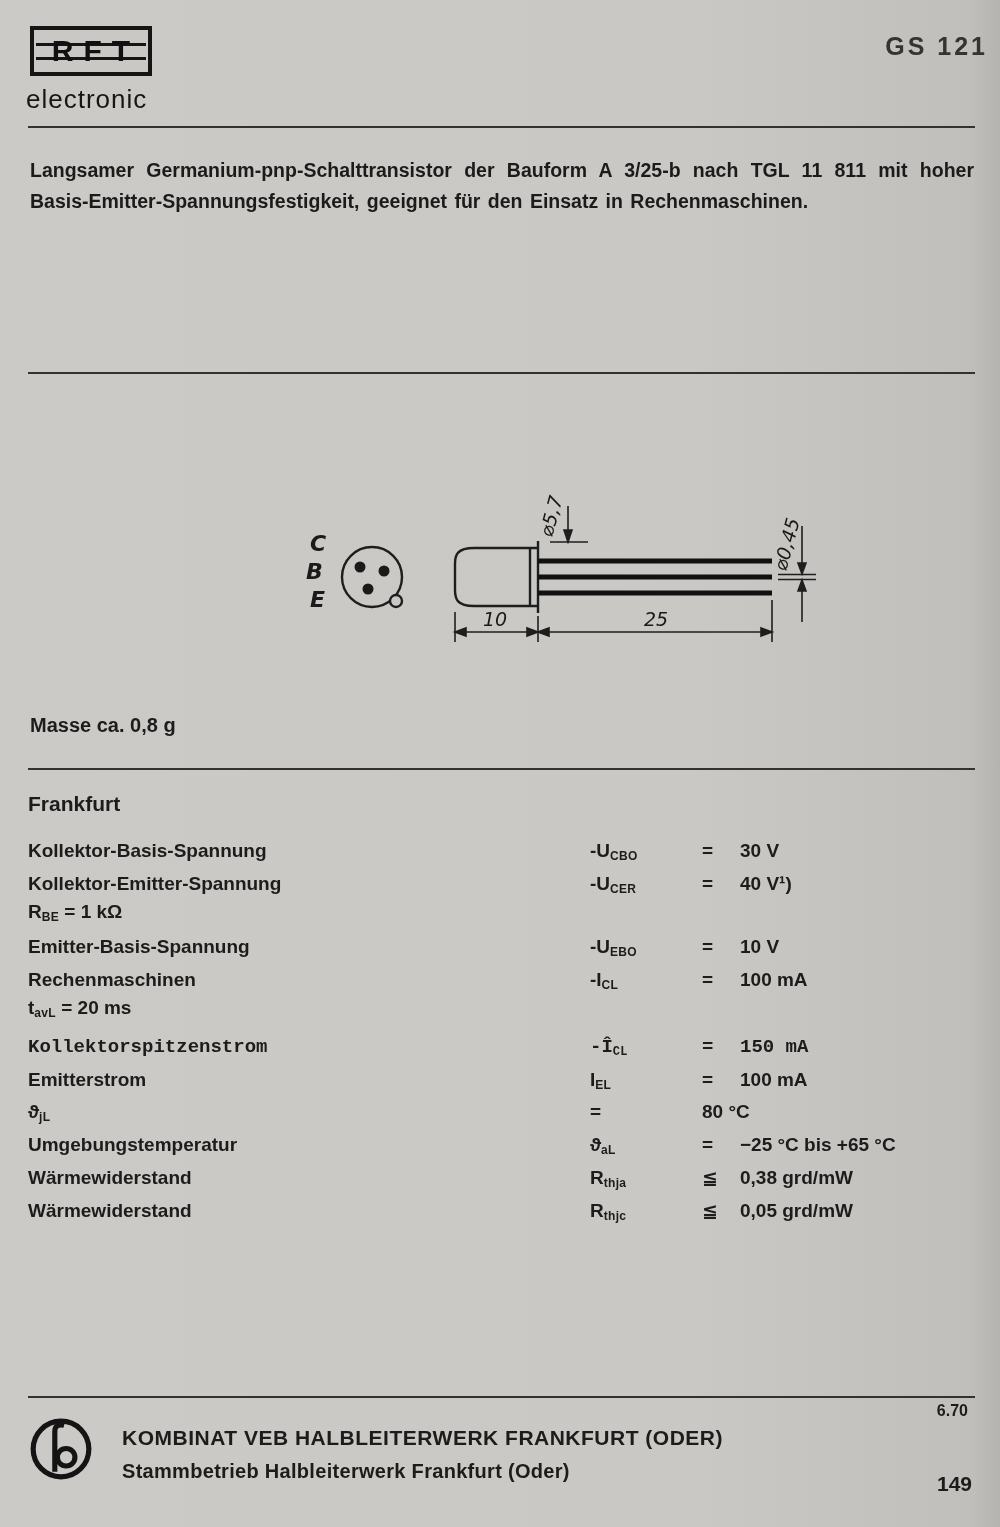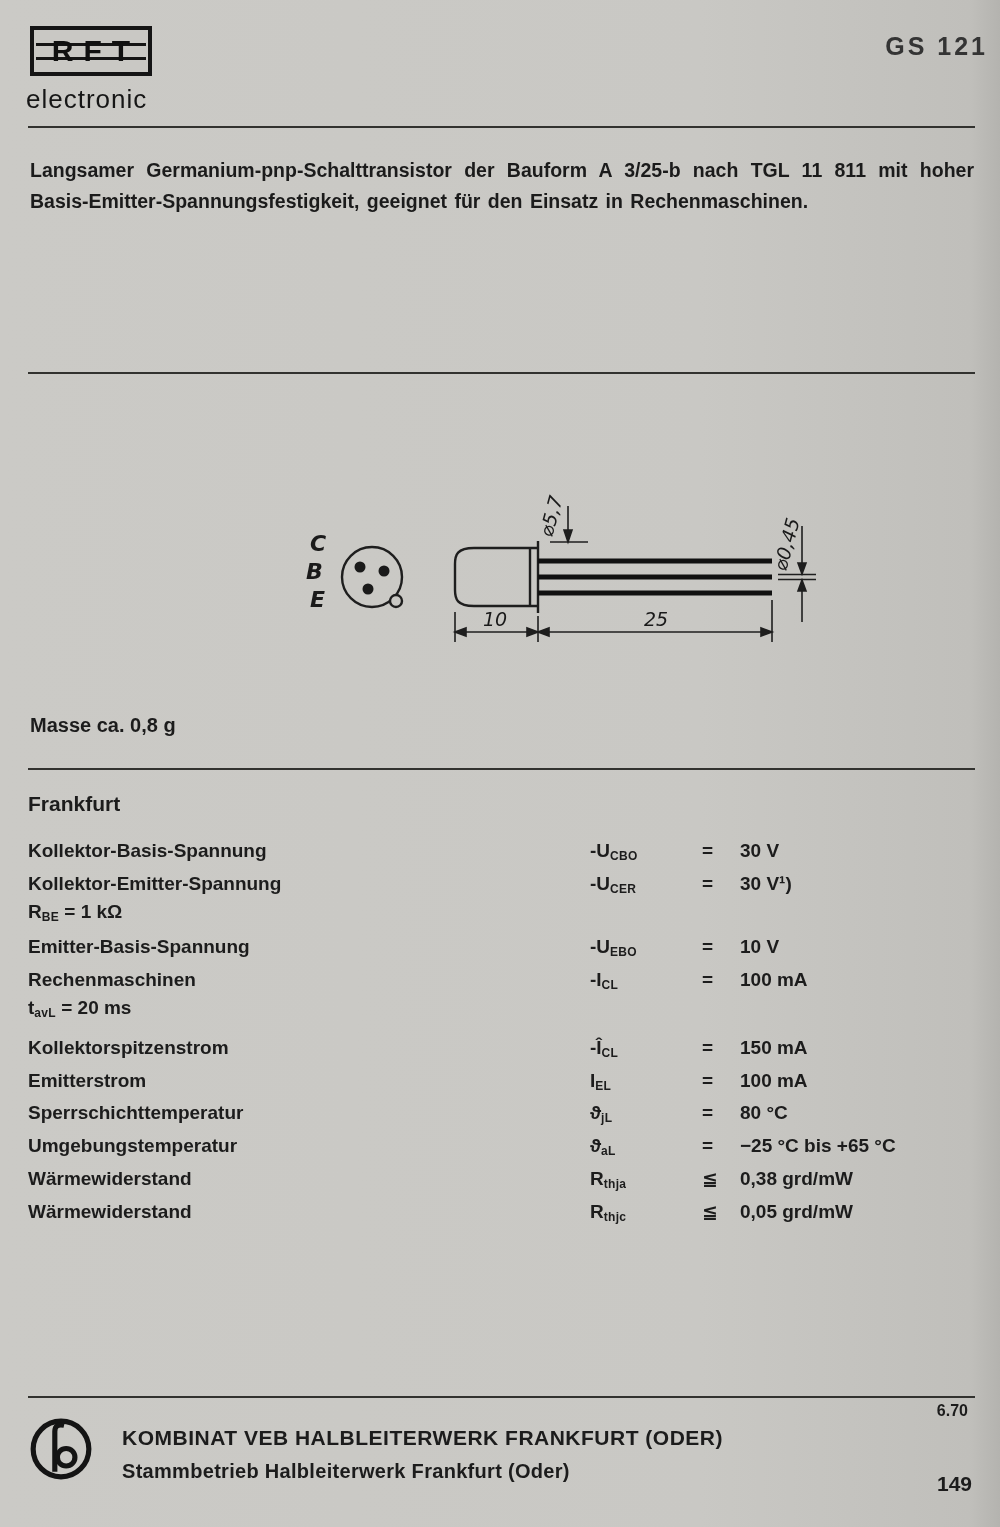--- a/index.html
+++ b/index.html
@@ -70,21 +70,21 @@
   }
   .limits-table { position:absolute; left:28px; top:840px; width:950px; }
   .lim-row {
     display:grid;
     grid-template-columns:562px 112px 38px 1fr;
     align-items:start;
     margin-bottom:9px;
     font-size:19px; font-weight:700; line-height:1.15;
   }
   .limits-table .lim-row:nth-child(3) { margin-top:12px; }
-  .limits-table .lim-row:nth-child(5) { margin-top:16px; }
+  .limits-table .lim-row:nth-child(5) { margin-top:16px;font-family:Liberation Mono, monospace; }
   .cond-line { display:block; margin-top:6px; }
   .sub { font-size:12px; font-weight:700; vertical-align:-3px; letter-spacing:0.3px; }
   .lim-sym { white-space:nowrap; }
   .lim-rel { text-align:left; }
   .lim-val { white-space:nowrap; }
 
   
   .footer-logo { position:absolute; left:28px; top:1416px; width:66px; height:66px; }
   .company-line1 {
     position:absolute; left:122px; top:1426px;
@@ -188,21 +188,21 @@
       <div class="lim-val">30 V</div>
     </div>
 
     <div class="lim-row">
       <div class="lim-param">
         <span class="param-text">Kollektor-Emitter-Spannung</span>
         <span class="cond-line"><span>R</span><sub class="sub">BE</sub><span> = 1 kΩ</span></span>
       </div>
       <div class="lim-sym"><span>-U</span><sub class="sub">CER</sub></div>
       <div class="lim-rel">=</div>
-      <div class="lim-val">30 V¹)</div>
+      <div class="lim-val">40 V¹)</div>
     </div>
 
     <div class="lim-row">
       <div class="lim-param">
         <span class="param-text">Emitter-Basis-Spannung</span>
         
       </div>
       <div class="lim-sym"><span>-U</span><sub class="sub">EBO</sub></div>
       <div class="lim-rel">=</div>
       <div class="lim-val">10 V</div>
@@ -232,24 +232,20 @@
       <div class="lim-param">
         <span class="param-text">Emitterstrom</span>
         
       </div>
       <div class="lim-sym"><span>I</span><sub class="sub">EL</sub></div>
       <div class="lim-rel">=</div>
       <div class="lim-val">100 mA</div>
     </div>
 
     <div class="lim-row">
-      <div class="lim-param">
-        <span class="param-text">Sperrschichttemperatur</span>
-        
-      </div>
       <div class="lim-sym"><span>ϑ</span><sub class="sub">jL</sub></div>
       <div class="lim-rel">=</div>
       <div class="lim-val">80 °C</div>
     </div>
 
     <div class="lim-row">
       <div class="lim-param">
         <span class="param-text">Umgebungstemperatur</span>
         
       </div>

